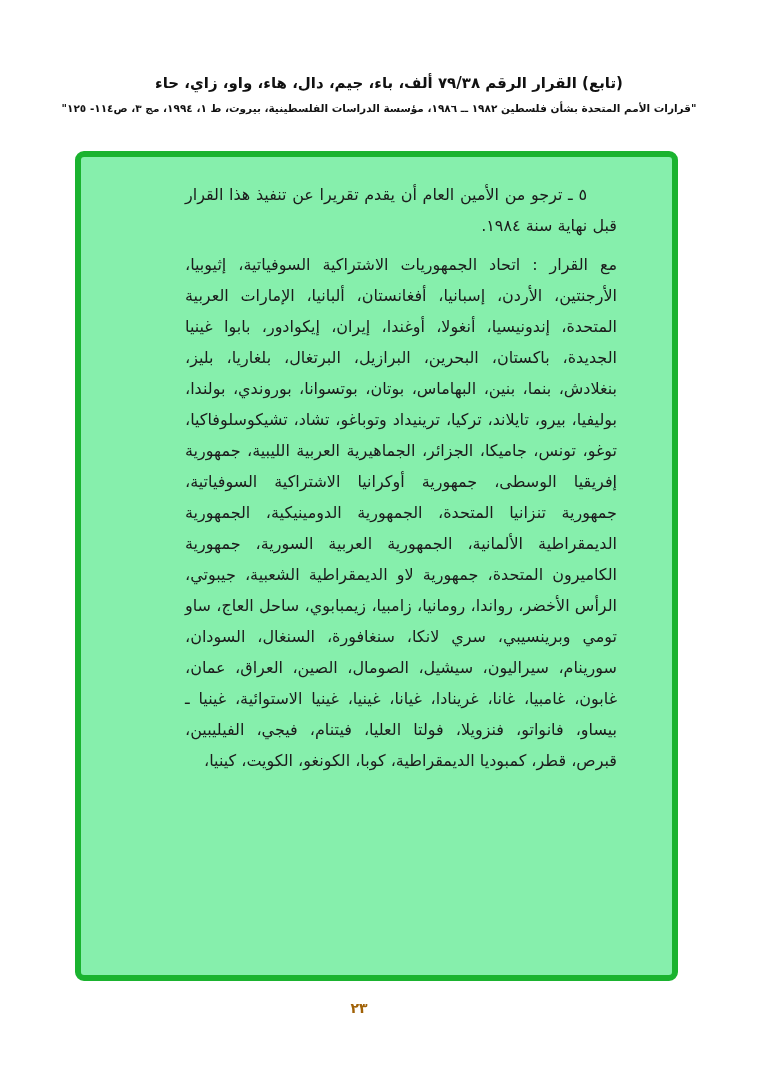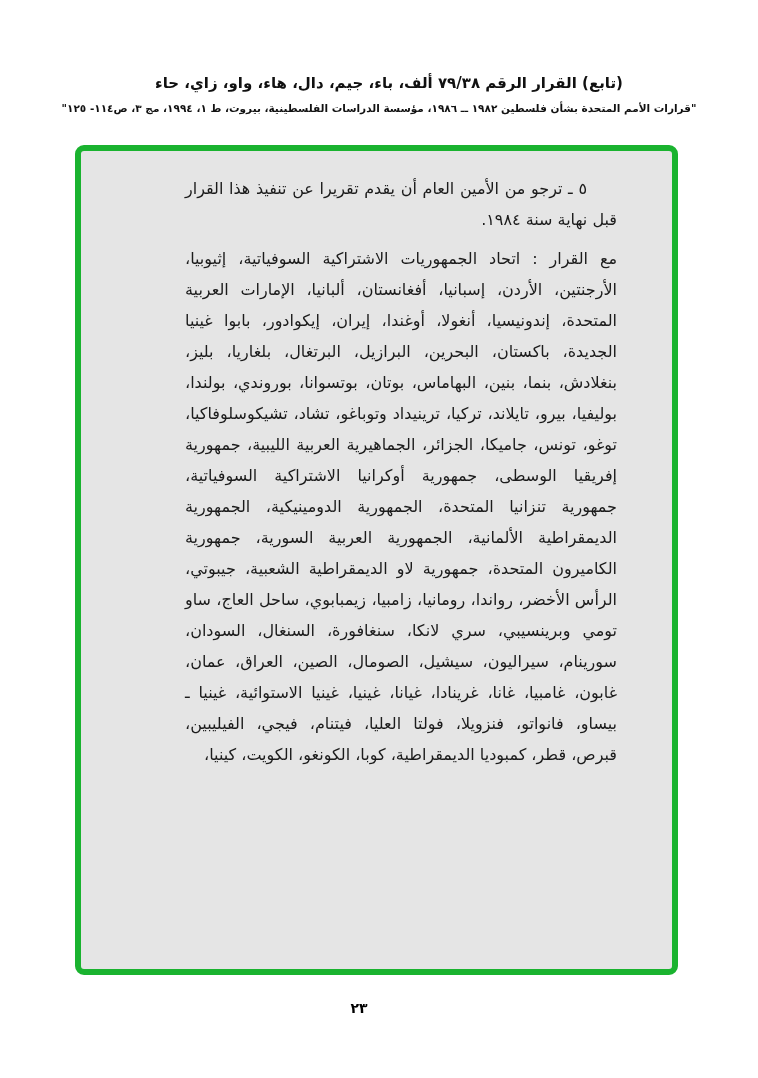--- a/index.html
+++ b/index.html
@@ -36,29 +36,29 @@
     width: 718px;
     text-align: center;
     direction: rtl;
     font-size: 10.5px;
     font-weight: bold;
     color: #111111;
     white-space: nowrap;
   }
   .frame {
     position: absolute;
-    top: 145px;
+    top: 151px;
     left: 75px;
     width: 603px;
     height: 830px;
     box-sizing: border-box;
     border: 6px solid #1ab32f;
     border-radius: 9px;
     overflow: hidden;
-    background: #e5e5e5;
+    background: #86efac;
     text-decoration: underline;
   }
   .text-body {
     position: absolute;
     top: 22px;
     right: 55px;
     width: 432px;
     direction: rtl;
     text-align: justify;
     font-size: 16px;
@@ -81,21 +81,21 @@
   .page-number {
     position: absolute;
     top: 1000px;
     left: 0;
     width: 718px;
     text-align: center;
     direction: rtl;
     font-size: 14px;
     font-weight: bold;
     letter-spacing: 2px;
-    color: #000000;
+    color: #a16207;
   }
 </style>
 </head>
 <body>
 
 <div class="page">
 
   <div class="header-title">(تابع) القرار الرقم ٧٩/٣٨ ألف، باء، جيم، دال، هاء، واو، زاي، حاء</div>
 
   <div class="header-citation">"قرارات الأمم المتحدة بشأن فلسطين ١٩٨٢ ــ ١٩٨٦، مؤسسة الدراسات الفلسطينية، بيروت، ط ١، ١٩٩٤، مج ٣، ص١١٤- ١٢٥"</div>

